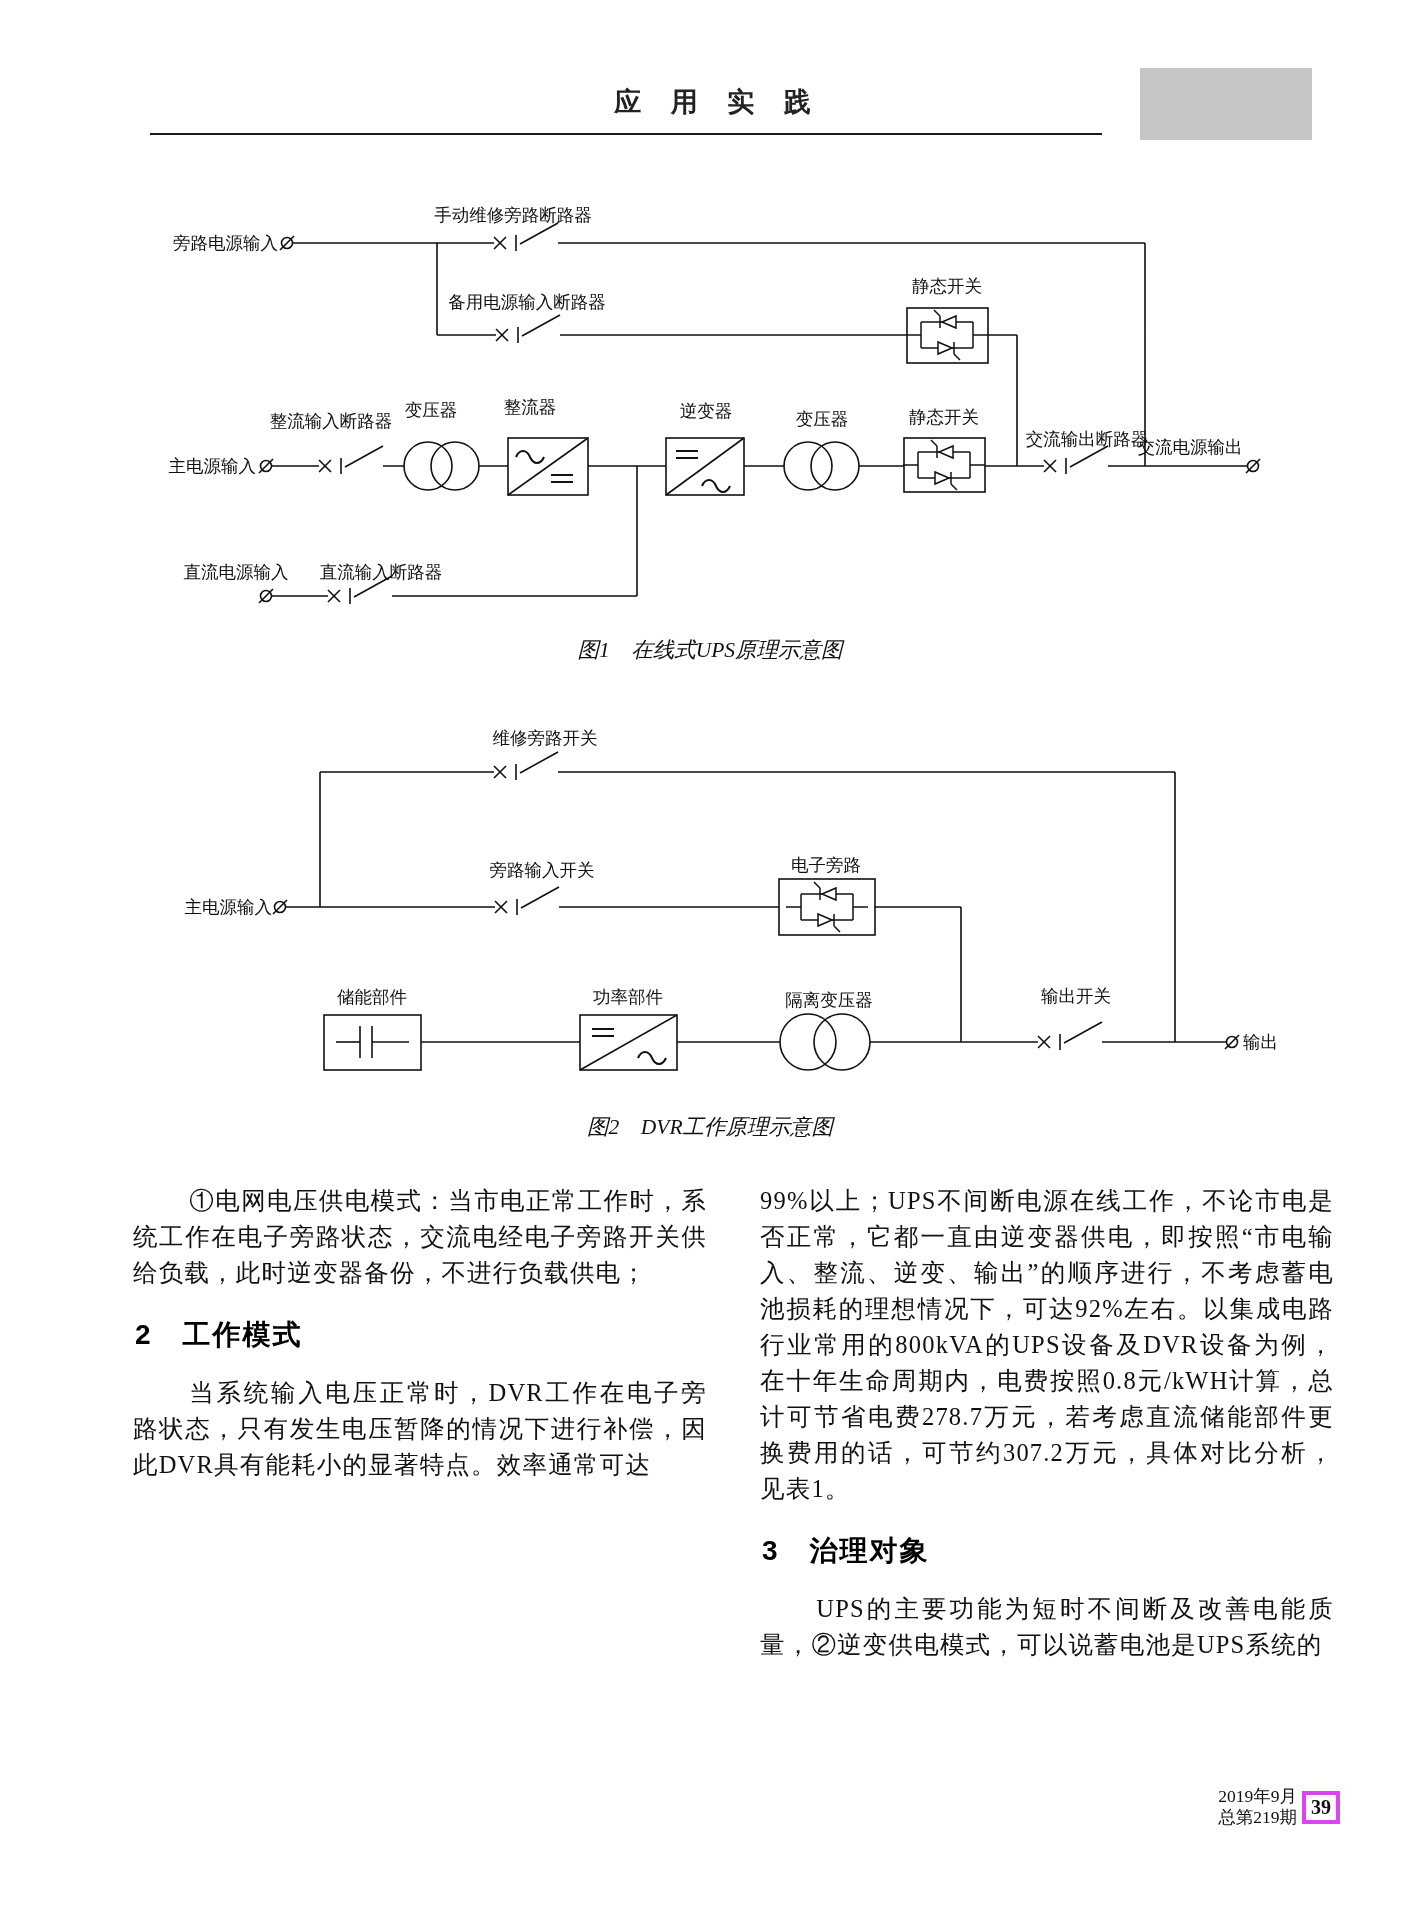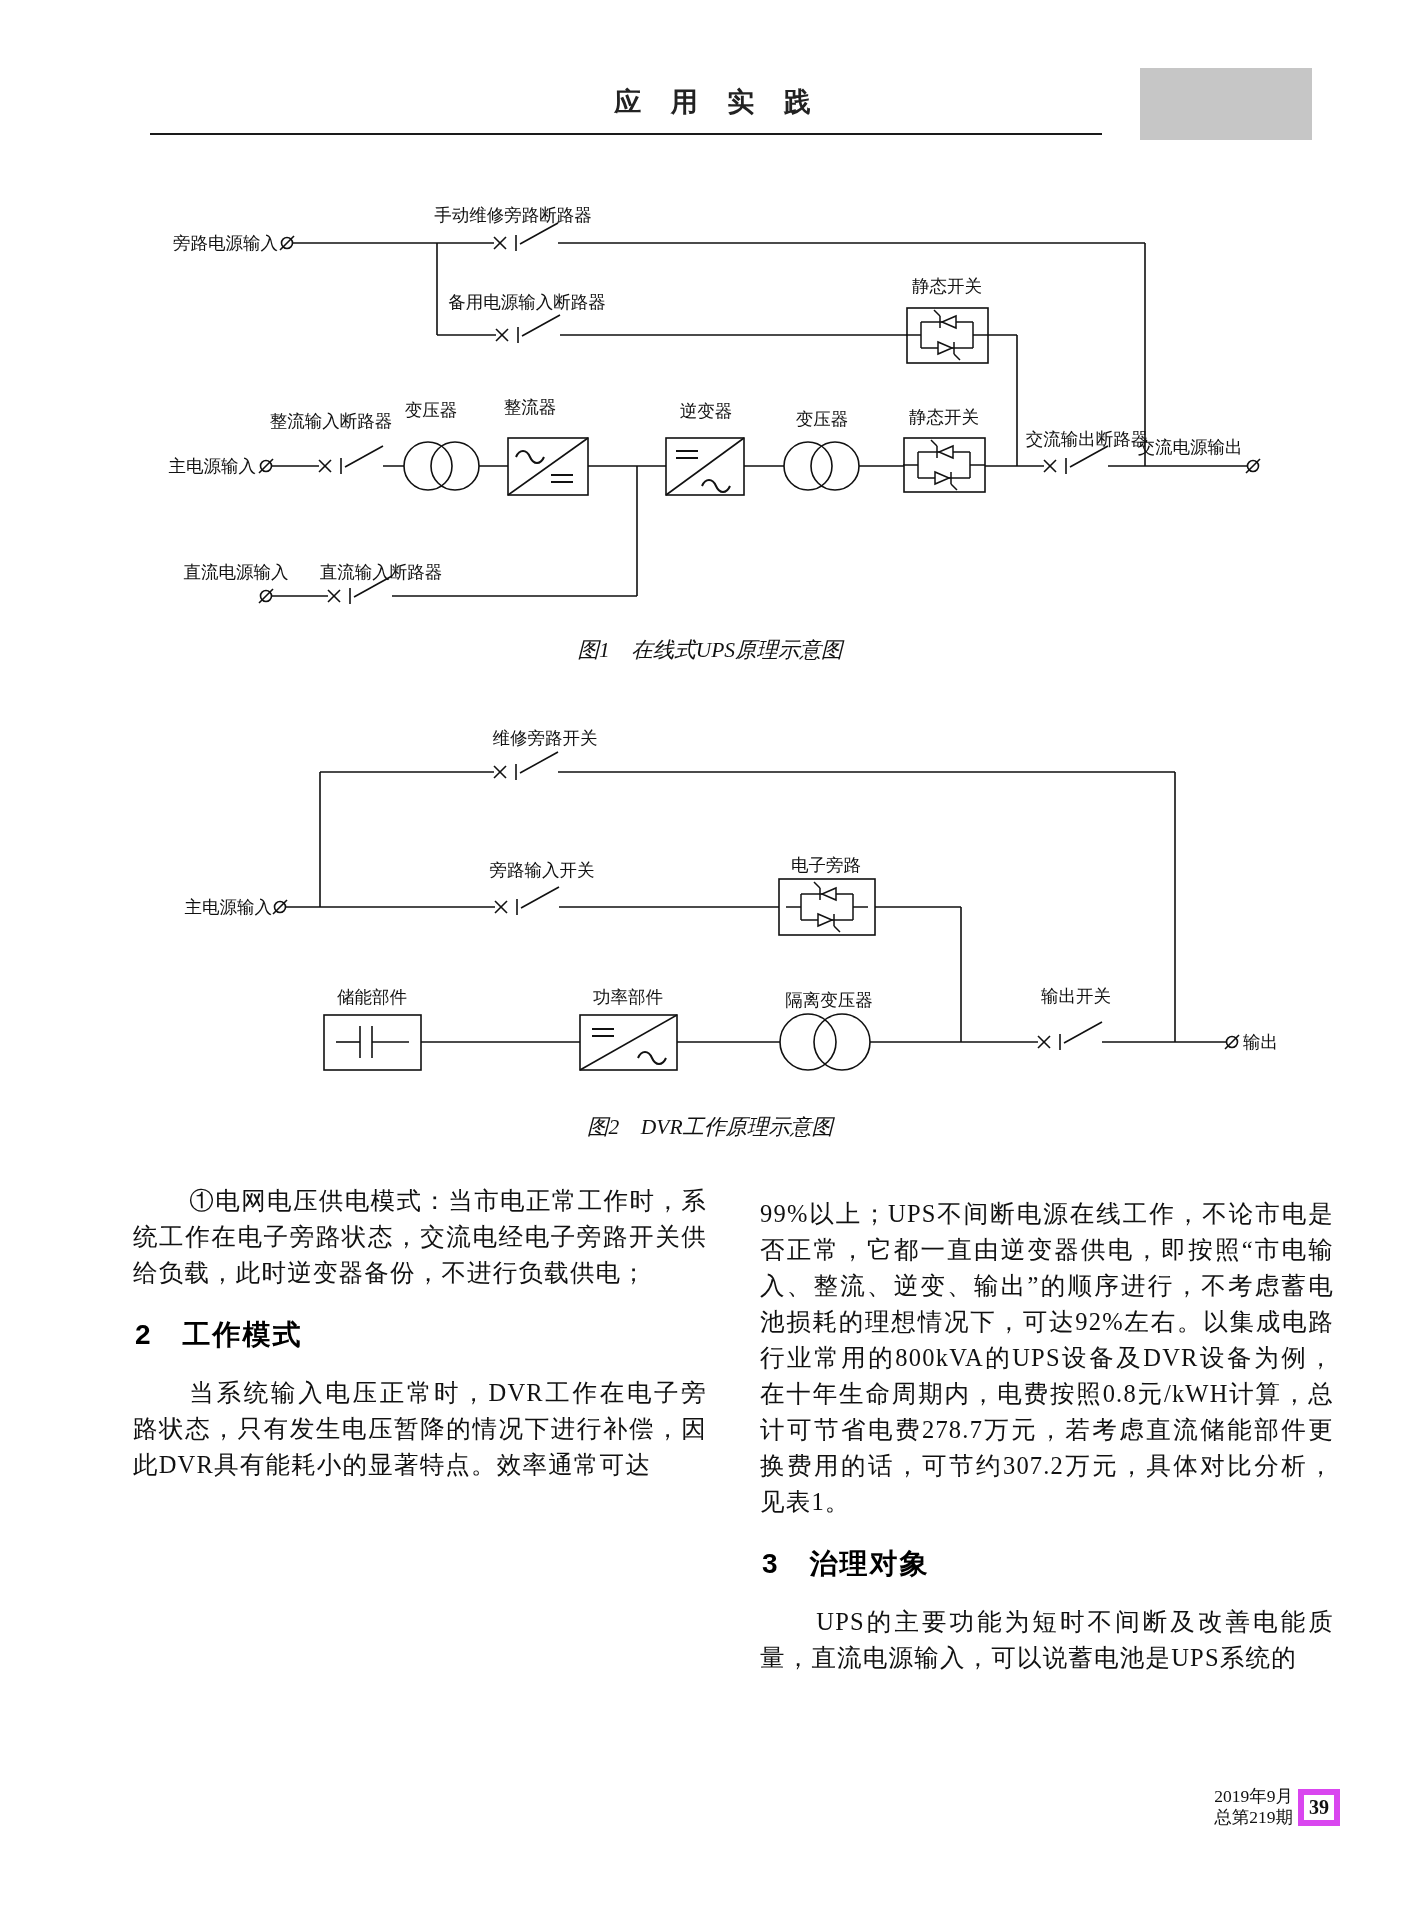--- a/index.html
+++ b/index.html
@@ -26,26 +26,26 @@
   .lbl{font-family:"Liberation Serif",serif;font-size:17.5px;}
   .cap{font-family:"Liberation Serif",serif;font-style:italic;font-size:21.5px;}
   
   .col{position:absolute;width:574px;font-size:24.5px;line-height:36px;text-align:justify;
        letter-spacing:1.2px;}
   .col p{margin:0;text-indent:2.3em;}
   .col p.noindent{text-indent:0;}
   .col h2{font-family:"Liberation Sans",sans-serif;font-weight:bold;font-size:28px;
        letter-spacing:2px;margin:26px 0 22px 2px;color:#000;}
   .col-left{left:133px;top:1183px;}
-  .col-right{left:760px;top:1183px;margin-top:13px;}
+  .col-right{left:760px;top:1183px;}
   
   .footer{position:absolute;left:1020px;top:1786px;width:320px;display:flex;
        justify-content:flex-end;align-items:center;gap:5px;}
   .footer-dates{text-align:right;font-size:17.5px;line-height:21px;}
-  .footer-page{border:6px solid #d946ef;padding:1px 5px;font-family:"Liberation Serif",serif;
+  .footer-page{border:4px solid #d946ef;padding:1px 5px;font-family:"Liberation Serif",serif;
        font-weight:bold;font-size:20px;}
 </style>
 </head>
 <body>
 
 <div class="page">
 
   <h1 class="page-title">应 用 实 践</h1>
   <div class="header-rule"></div>
 
@@ -214,21 +214,21 @@
 
   <div class="col col-left">
     <p>①电网电压供电模式：当市电正常工作时，系统工作在电子旁路状态，交流电经电子旁路开关供给负载，此时逆变器备份，不进行负载供电；</p>
     <h2>2　工作模式</h2>
     <p>当系统输入电压正常时，DVR工作在电子旁路状态，只有发生电压暂降的情况下进行补偿，因此DVR具有能耗小的显著特点。效率通常可达</p>
   </div>
 
   <div class="col col-right">
     <p class="noindent">99%以上；UPS不间断电源在线工作，不论市电是否正常，它都一直由逆变器供电，即按照“市电输入、整流、逆变、输出”的顺序进行，不考虑蓄电池损耗的理想情况下，可达92%左右。以集成电路行业常用的800kVA的UPS设备及DVR设备为例，在十年生命周期内，电费按照0.8元/kWH计算，总计可节省电费278.7万元，若考虑直流储能部件更换费用的话，可节约307.2万元，具体对比分析，见表1。</p>
     <h2>3　治理对象</h2>
-    <p>UPS的主要功能为短时不间断及改善电能质量，直流电源输入，可以说蓄电池是UPS系统的</p>
+    <p>UPS的主要功能为短时不间断及改善电能质量，②逆变供电模式，可以说蓄电池是UPS系统的</p>
   </div>
 
   <div class="footer">
     <div class="footer-dates">
       <div>2019年9月</div>
       <div>总第219期</div>
     </div>
     <div class="footer-page">39</div>
   </div>
 

